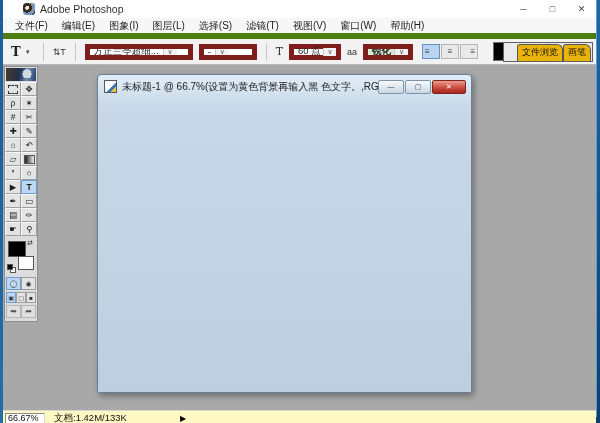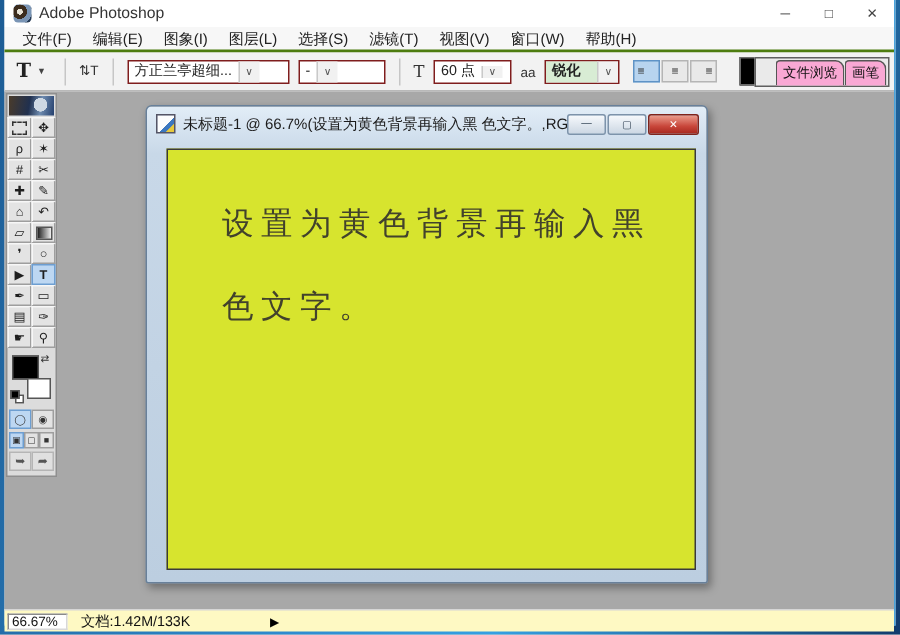--- a/index.html
+++ b/index.html
@@ -3,41 +3,41 @@
 <meta charset="utf-8">
 <style>
   html,body{margin:0;padding:0;}
   body{width:600px;height:423px;font-family:"Liberation Sans","DejaVu Sans",sans-serif;-webkit-font-smoothing:antialiased;}
   .desktop{position:relative;width:600px;height:423px;overflow:hidden;
     background:linear-gradient(105deg,#1d5c94 0%,#2f8ed2 45%,#35a0e2 62%,#123c6d 100%);}
   .ps-window{position:absolute;left:3px;top:0;width:594px;height:417px;background:#f0f0f0;
     border-right:1px solid #4aa3dc;border-bottom:1px solid #4aa3dc;box-sizing:border-box;}
 
   
-  .titlebar{height:18px;background:#ffffff;display:flex;align-items:center;}
+  .titlebar{height:18px;background:#ffffff;display:flex;align-items:center;padding-left:14px;}
   .app-icon{width:12px;height:12px;margin:0 5px 0 6px;border-radius:3px;
     background:radial-gradient(circle at 35% 40%,#e8e4d8 0 18%,#3b2c1e 19% 45%,#7a95b5 46% 75%,#243a55 76%);}
   .title-text{font-size:10.5px;color:#333;flex:1;}
   .win-controls{display:flex;height:18px;}
   .win-btn{width:29px;height:18px;display:flex;align-items:center;justify-content:center;
     font-size:9px;color:#444;}
   
   .menubar{height:15px;background:#f7f7f7;display:flex;align-items:center;padding-left:5px;
-    border-bottom:2px solid #4d7c0f;}
+    border-bottom:6px solid #4d7c0f;}
   .menu-item{font-size:10px;color:#222;padding:0 7px;white-space:nowrap;}
 
   
   .optionsbar{position:relative;height:25px;background:#f2f2f2;border-bottom:1px solid #b9b9b9;
     display:flex;align-items:center;padding-left:8px;font-size:10px;color:#222;}
   .tool-preset{display:flex;align-items:center;margin-right:6px;}
   .tool-preset .bigT{font-family:"DejaVu Serif",serif;font-size:13px;font-weight:bold;}
   .tool-preset .drop{font-size:6px;color:#444;margin-left:4px;}
   .vsep{width:1px;height:18px;background:#c6c6c6;margin:0 6px;}
   .ob-icon{font-size:9px;color:#333;margin:0 3px;white-space:nowrap;}
-  .combo{display:flex;align-items:stretch;height:16px;background:#fff;border:1px solid #7f1d1d;
+  .combo{display:flex;align-items:stretch;height:16px;background:#fff;border:5px solid #7f1d1d;
     box-sizing:border-box;margin:0 3px;}
   .combo .val{display:flex;align-items:center;padding:0 4px;font-size:9.5px;white-space:nowrap;overflow:hidden;}
   .combo .arrow{width:13px;display:flex;align-items:center;justify-content:center;
     background:#f1f1f1;border-left:1px solid #c9c9c9;font-size:7px;color:#555;}
   .combo.family{width:108px;}
   .combo.style{width:58px;}
   .combo.size{width:52px;align-items:center;}
   .combo.aa{width:50px;}
   .combo.aa .val{background:#d8ecd4;flex:1;font-weight:bold;}
   .align-group{display:flex;margin:0 6px;}
@@ -45,21 +45,21 @@
     align-items:center;font-size:8px;color:#333;box-sizing:border-box;margin-right:1px;}
   .align-btn.active{background:#b8d4ef;border-color:#5f93c6;}
   .al-l{justify-content:flex-start;padding-left:2px;}
   .al-c{justify-content:center;}
   .al-r{justify-content:flex-end;padding-right:2px;}
   .color-swatch{width:27px;height:17px;background:#000;border:1px solid #6b6b6b;margin:0 8px;}
   .warp{font-size:10px;margin:0 5px;color:#222;}
   .palettes{font-size:11px;margin:0 5px;color:#222;}
   .palette-well{position:absolute;right:3px;top:3px;bottom:2px;width:86px;border:1px solid #5f5f5f;
     display:flex;align-items:flex-end;justify-content:flex-end;padding:0 1px;background:#eaeaea;}
-  .well-tab{border:1px solid #555;border-bottom:none;background:#f9a8d4;font-size:9px;color:#111;
+  .well-tab{border:1px solid #555;border-bottom:none;background:#eab308;font-size:9px;color:#111;
     padding:1px 4px 2px 4px;border-radius:3px 6px 0 0;white-space:nowrap;}
 
   
   .main{position:relative;height:345px;background:#a8a8a8;overflow:hidden;}
 
   
   .toolbox{position:absolute;left:1px;top:1px;width:34px;background:#dcdcdc;
     border:1px solid #8f8f8f;box-sizing:border-box;padding-bottom:3px;}
   .tb-banner{height:13px;margin:1px;background:
     radial-gradient(circle at 70% 45%,#cfd9e4 0 20%,rgba(0,0,0,0) 21%),
@@ -242,26 +242,20 @@
       <div class="docwin">
         <div class="doc-titlebar">
           <div class="doc-icon"></div>
           <div class="doc-title">未标题-1 @ 66.7%(设置为黄色背景再输入黑 色文字。,RGB)</div>
           <div class="doc-controls">
             <div class="doc-btn min">—</div>
             <div class="doc-btn max">▢</div>
             <div class="doc-btn close">✕</div>
           </div>
         </div>
-        <div class="doc-canvas">
-          <div class="canvas-text">
-            <div>设置为黄色背景再输入黑</div>
-            <div>色文字。</div>
-          </div>
-        </div>
       </div>
     </div>
 
     <div class="statusbar">
       <div class="zoom-box">66.67%</div>
       <div class="doc-info">文档:1.42M/133K</div>
       <div class="status-expander">▶</div>
     </div>
 
   </div>

